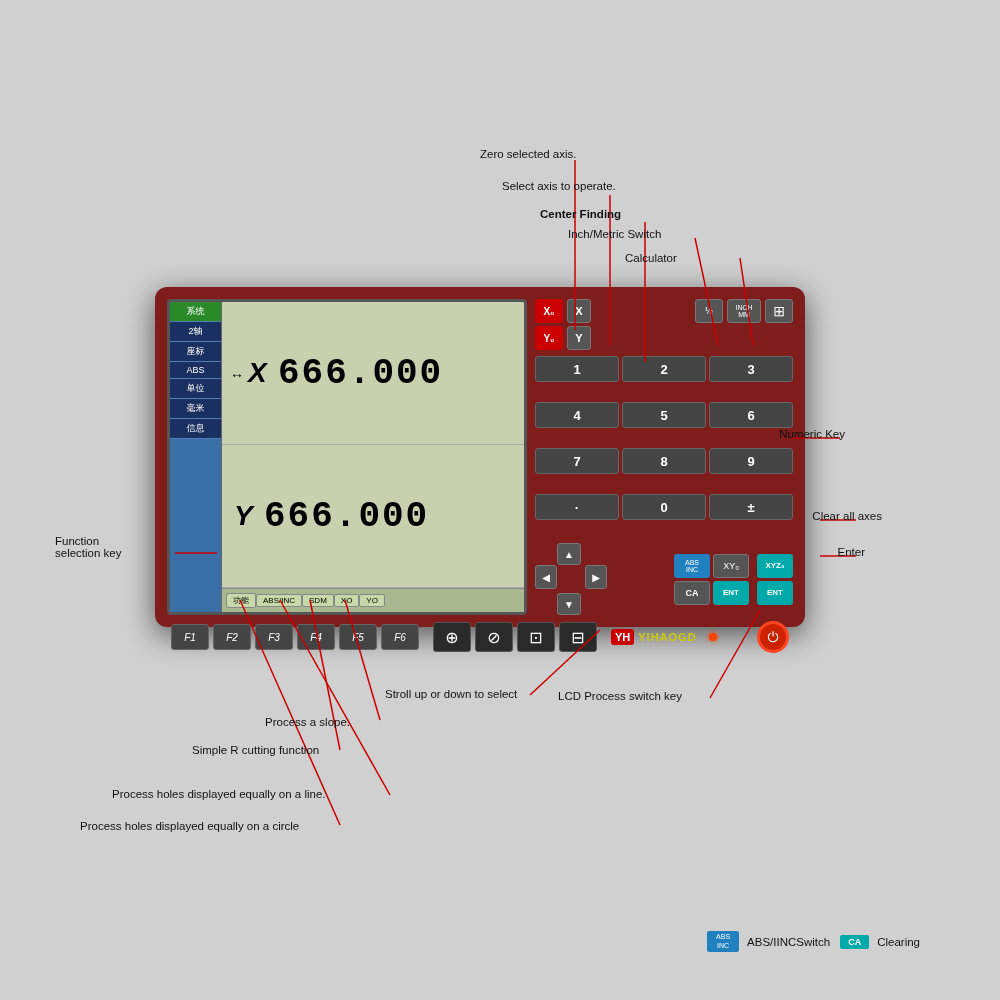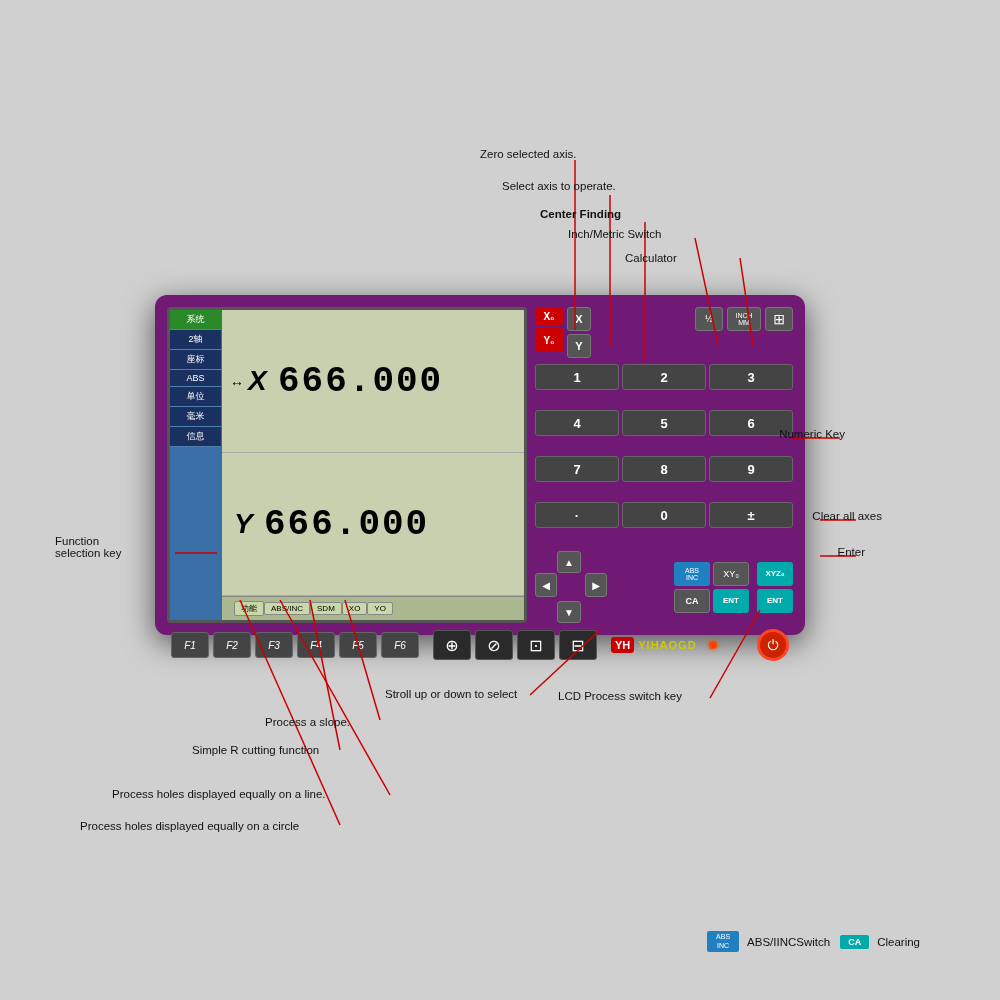--- a/index.html
+++ b/index.html
@@ -9,24 +9,24 @@
       background: #d0d0d0;
       font-family: Arial, sans-serif;
       position: relative;
       overflow: hidden;
     }
 
     
     .device {
       position: absolute;
       left: 155px;
-      top: 295px;
+      top: 287px;
       width: 650px;
       height: 340px;
-      background: #701a75;
+      background: #7f1d1d;
       border-radius: 12px;
       padding: 12px;
       box-shadow: 0 8px 30px rgba(0,0,0,0.6);
     }
 
     .device-inner {
       display: flex;
       gap: 8px;
       height: 100%;
     }
@@ -102,21 +102,21 @@
     .axis-arrow {
       font-size: 14px;
       color: #000;
       margin-right: 4px;
     }
 
     .screen-footer {
       background: #aab890;
       display: flex;
       gap: 0;
-      padding: 2px 12px;
+      padding: 2px 4px;
       border-top: 1px solid #888;
       height: 24px;
       align-items: center;
     }
     .footer-btn {
       font-size: 8px;
       color: #000;
       padding: 1px 6px;
       background: #c8d8a8;
       border: 1px solid #888;
@@ -142,21 +142,21 @@
       flex-direction: column;
       gap: 3px;
     }
 
     .btn-x0 {
       background: #cc0000;
       color: white;
       border: none;
       border-radius: 3px;
       width: 28px;
-      height: 18px;
+      height: 24px;
       font-size: 10px;
       font-weight: bold;
       cursor: pointer;
       display: flex;
       align-items: center;
       justify-content: center;
     }
     .btn-y0 {
       background: #cc0000;
       color: white;

